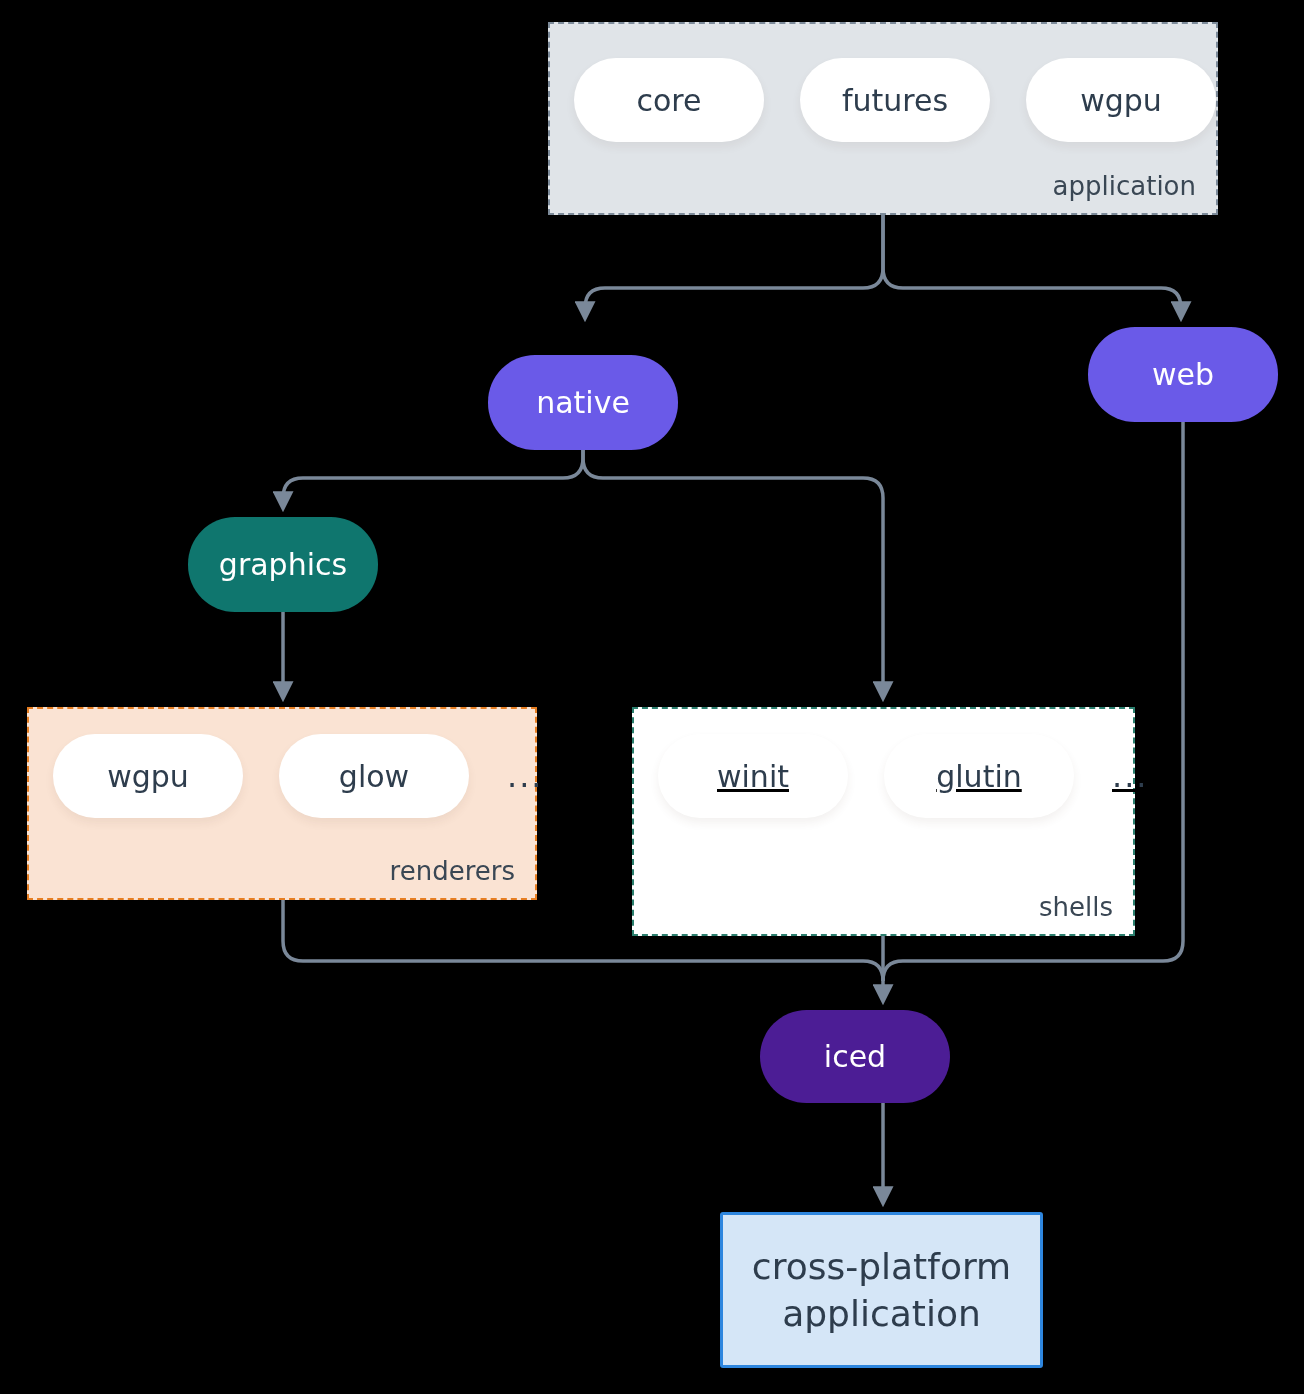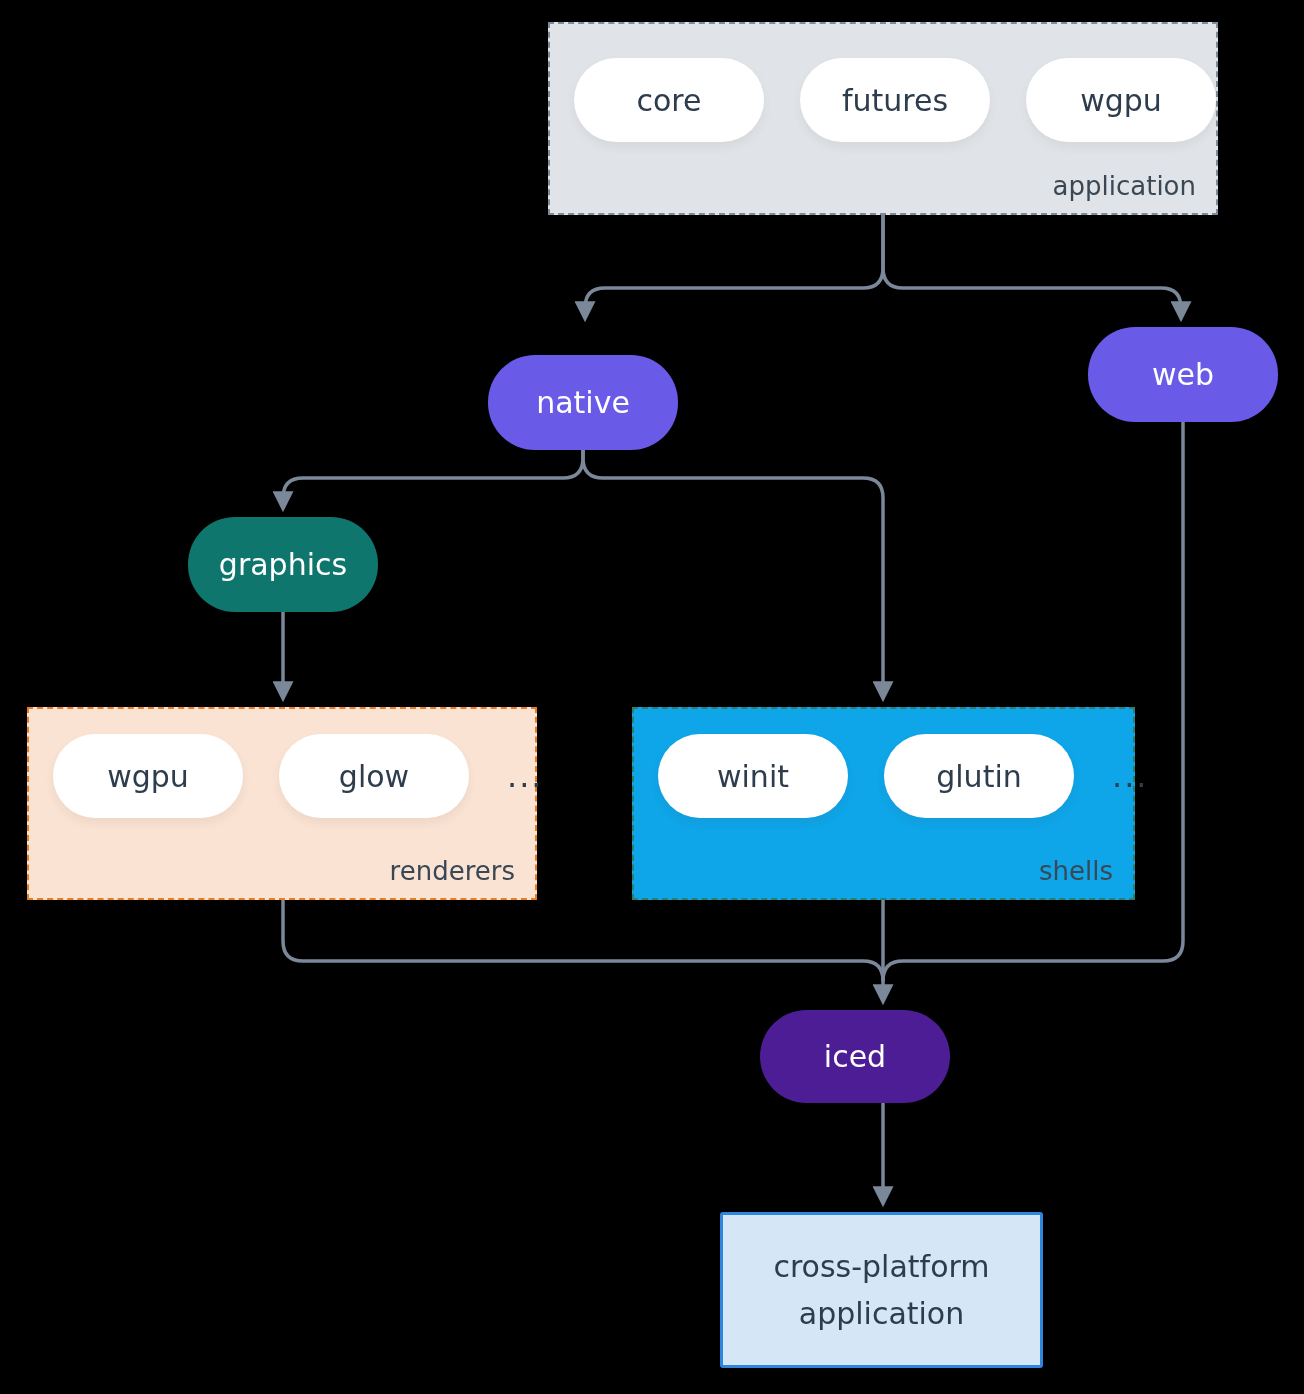--- a/index.html
+++ b/index.html
@@ -14,21 +14,21 @@
   #edges { position: absolute; left: 0; top: 0; width: 1304px; height: 1394px; }
 
   
   .group {
     position: absolute;
     box-sizing: border-box;
     border: 2px dashed #7d8b9a;
   }
   .group-foundations { left: 548px; top: 22px;  width: 670px; height: 193px; background: #e0e4e8; border-color: #7d8b9a; }
   .group-renderers   { left: 27px;  top: 707px; width: 510px; height: 193px; background: #fae3d3; border-color: #e67e22; text-align: center; }
-  .group-shells      { left: 632px; top: 707px; width: 503px; height: 193px; background: #0ea5e9; border-color: #2b7f6e; }
+  .group-shells      { left: 632px; top: 707px; width: 503px; height: 229px; background: #ffffff; border-color: #2b7f6e; text-decoration: underline; }
 
   .group-row {
     display: flex;
     align-items: center;
     gap: 36px;
     padding: 0 0 0 24px;
   }
   .group-foundations .group-row { padding-top: 34px; }
   .group-renderers .group-row,
   .group-shells .group-row { padding-top: 25px; }
@@ -82,21 +82,21 @@
     left: 720px; top: 1212px;
     width: 323px; height: 156px;
     box-sizing: border-box;
     background: #d5e6f7;
     border: 3px solid #2e86de;
     border-radius: 3px;
     display: flex;
     flex-direction: column;
     align-items: center;
     justify-content: center;
-    font-size: 30px;
+    font-size: 36px;
     line-height: 47px;
     color: #2e3d4d;
     text-align: center;
   }
 </style>
 </head>
 <body>
 
 <div id="stage">
 

